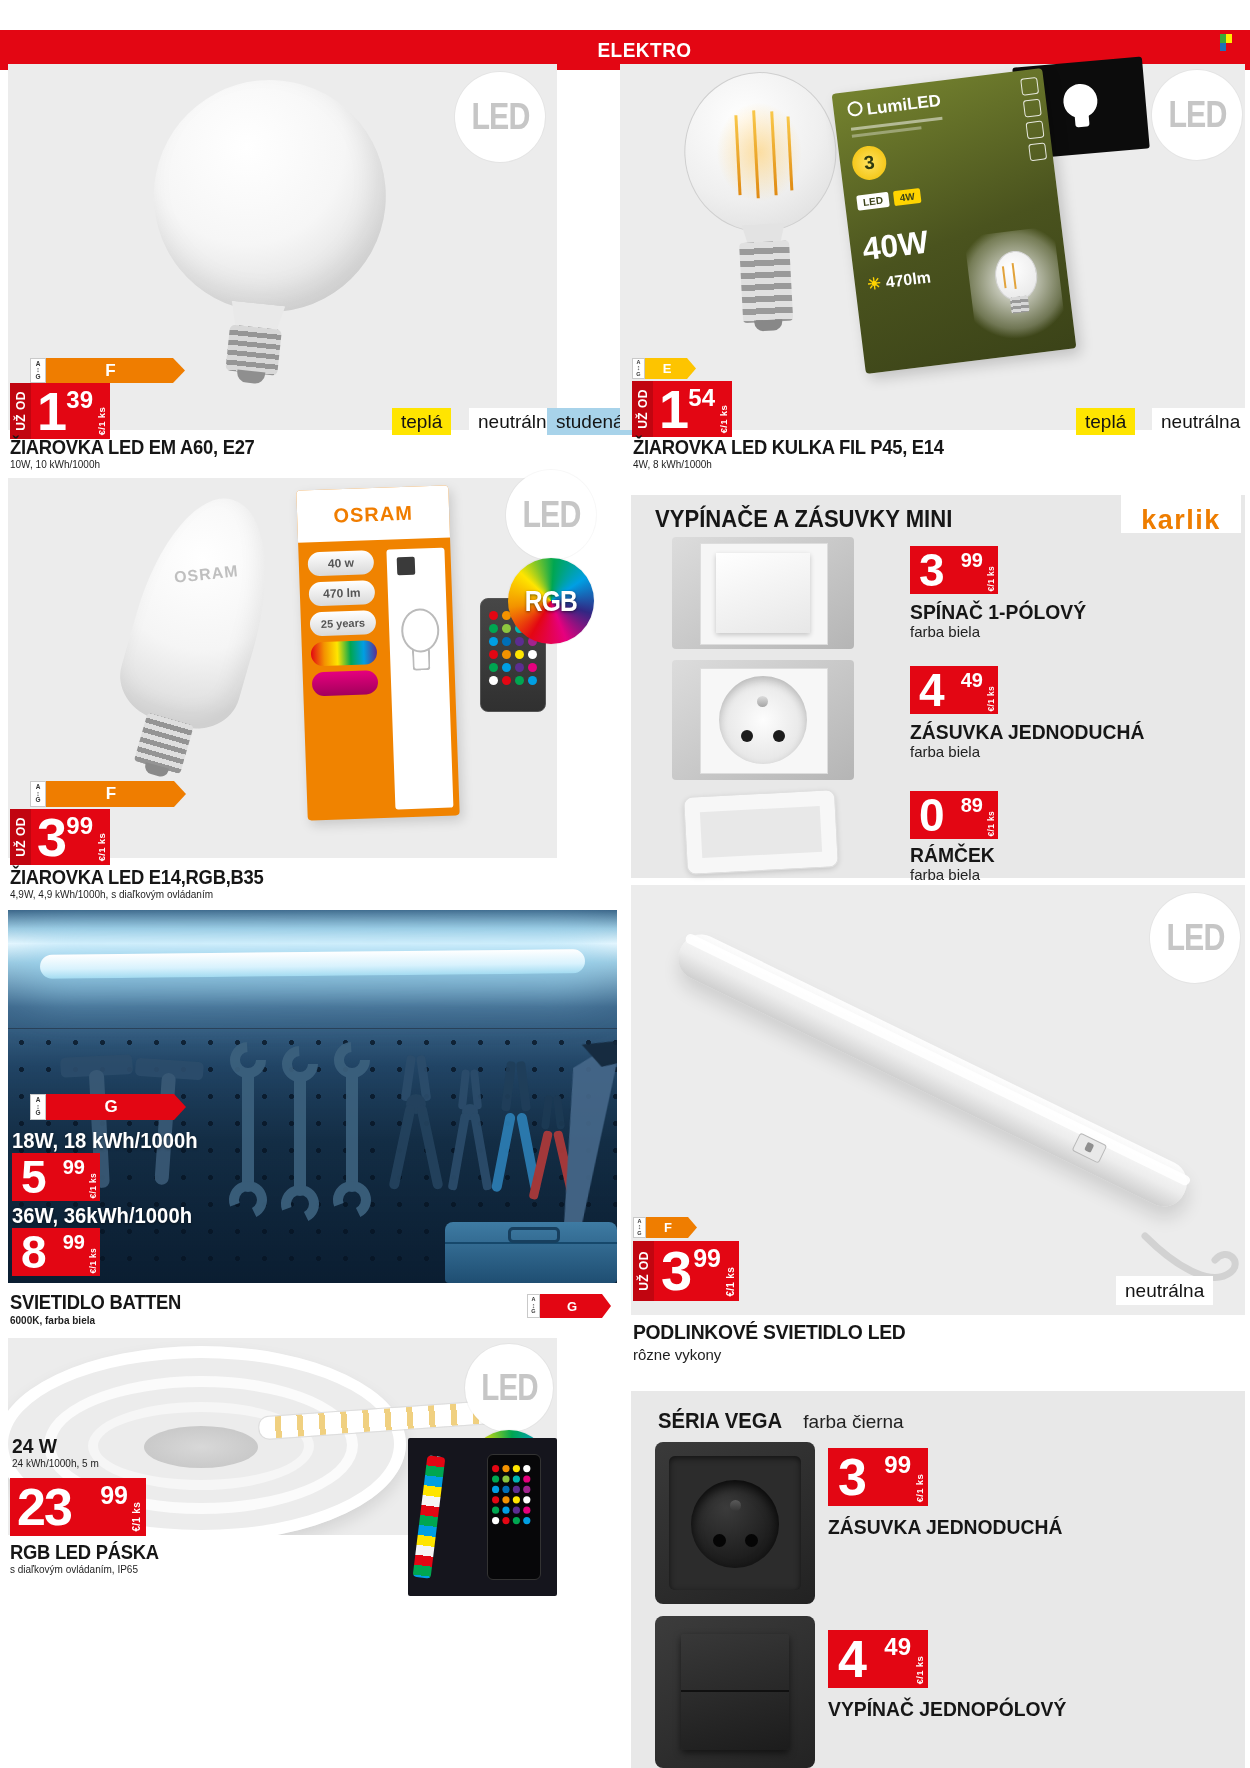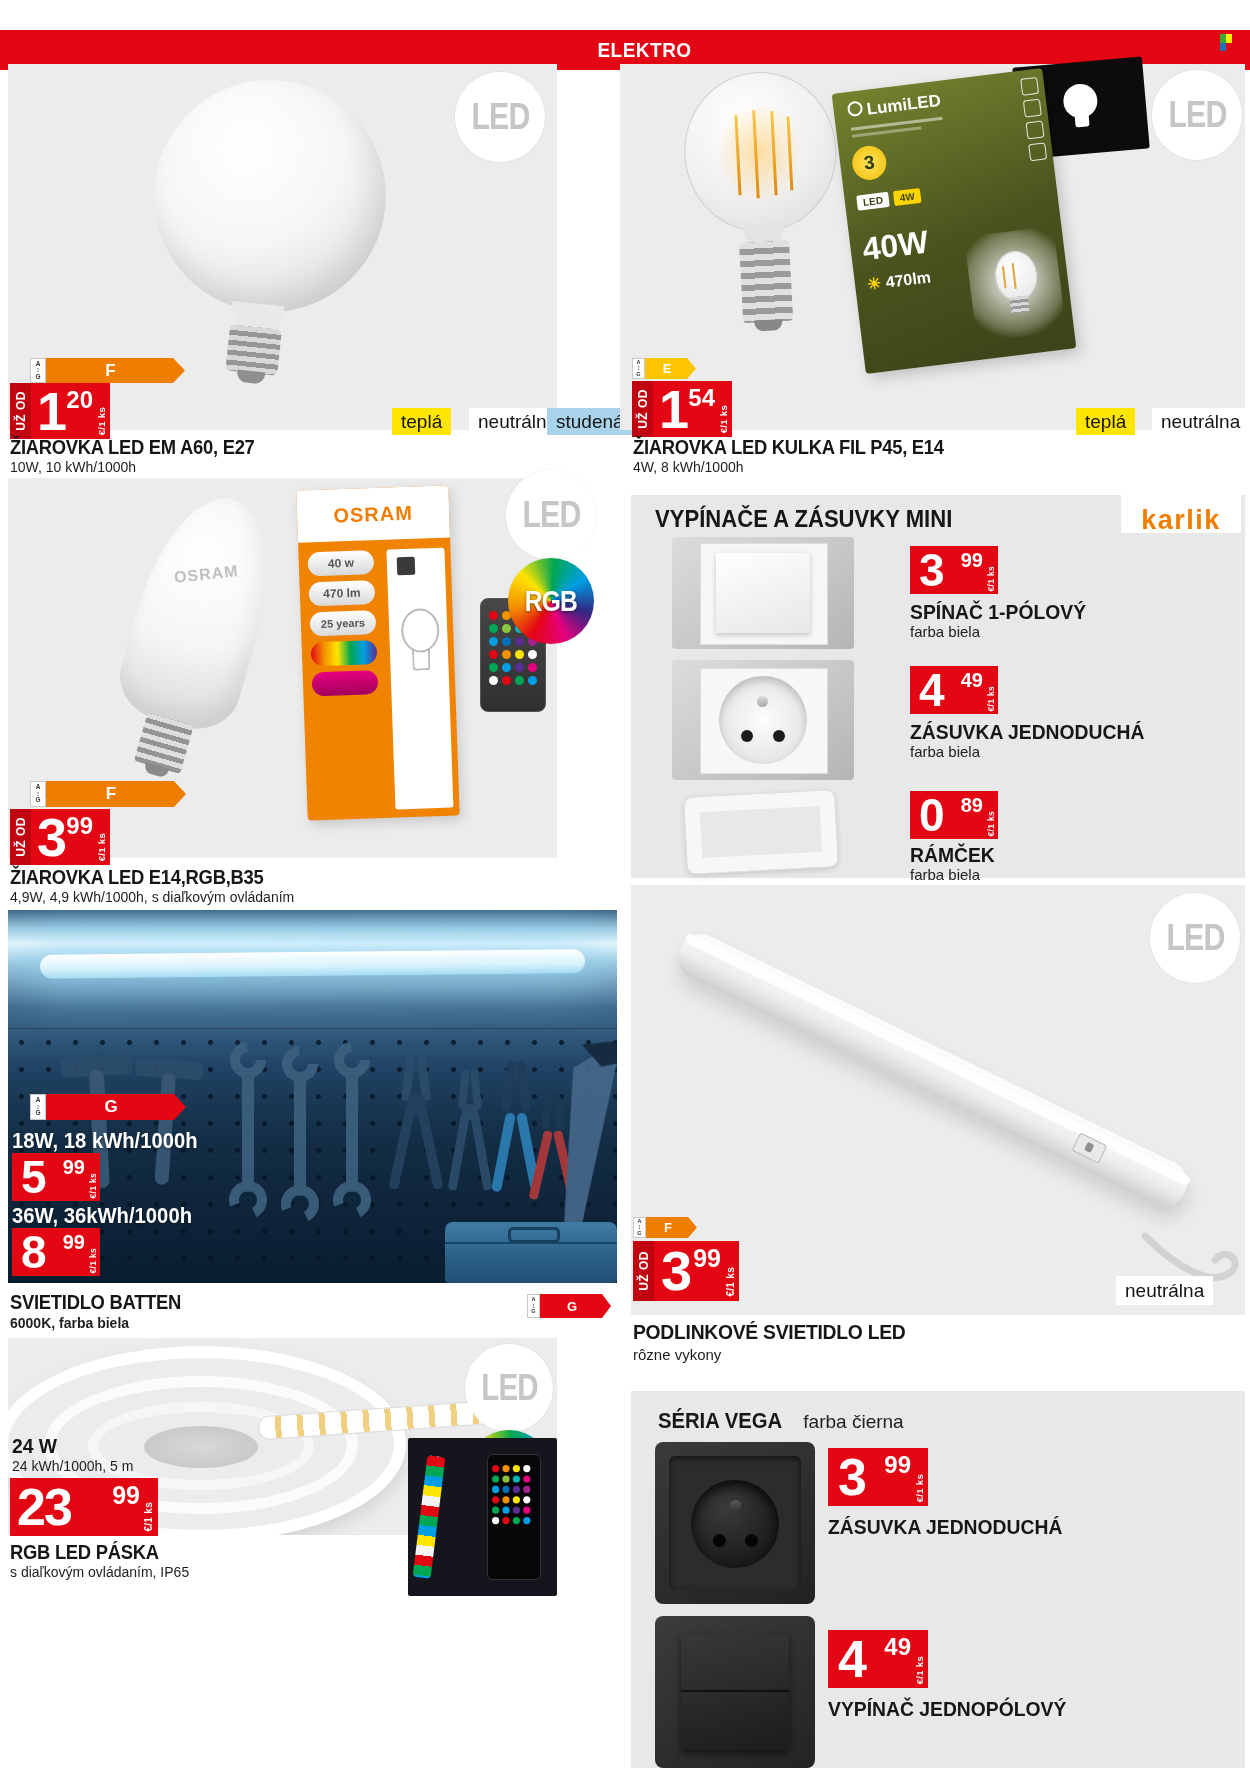--- a/index.html
+++ b/index.html
@@ -3,21 +3,21 @@
 <meta charset="utf-8">
 <style>
   html,body{margin:0;padding:0;background:#fff;}
   body{font-family:"Liberation Sans",sans-serif;color:#141414;}
   #page{position:relative;width:1250px;height:1768px;background:#fff;overflow:hidden;outline:1px solid #e6e6e6;margin:0 auto;}
   .abs{position:absolute;}
   .photo{position:absolute;background:#ececec;}
   .panel{position:absolute;background:#e8e8e8;}
   .cond{transform:scaleX(.92);transform-origin:0 50%;white-space:nowrap;}
   .ptitle{position:absolute;font-weight:800;font-size:20px;letter-spacing:-.3px;color:#161616;white-space:nowrap;}
-  .psub{position:absolute;font-size:14px;color:#1e1e1e;white-space:nowrap;}
+  .psub{position:absolute;font-size:10px;color:#1e1e1e;white-space:nowrap;}
   .tag{position:absolute;height:27px;display:flex;align-items:center;padding:0 9px;font-size:19px;color:#141414;white-space:nowrap;}
   .circle{position:absolute;border-radius:50%;background:#fff;display:flex;align-items:center;justify-content:center;font-weight:800;color:#c6c6c6;box-shadow:0 0 0 1px rgba(0,0,0,.03);}
   .circle span{transform:scaleX(.82);letter-spacing:-1px;display:inline-block;}
   .circle.rgbc{background:conic-gradient(from 210deg,#e30613,#f39200,#ffe500,#00a651,#009fe3,#312783,#e6007e,#e30613);color:#fff;}
   .circle.rgbc span{text-shadow:0 1px 3px rgba(0,0,0,.5);}
   .energy{position:absolute;display:flex;}
   .escale{width:16px;background:#fff;border:1px solid #c9c9c9;box-sizing:border-box;display:flex;flex-direction:column;align-items:center;justify-content:center;line-height:1;font-size:6.5px;font-weight:700;color:#333;}
   .escale .ar{font-size:7px;line-height:.9;}
   .earrow{flex:1;display:flex;align-items:center;justify-content:center;color:#fff;font-weight:800;font-size:17px;clip-path:polygon(0 0,calc(100% - 12px) 0,100% 50%,calc(100% - 12px) 100%,0 100%);padding-right:10px;}
   .ef{background:#ef7d00}.ee{background:#fdc400}.eg{background:#e30613}
@@ -34,21 +34,21 @@
   .price.lg .cents{top:3px;right:17px;font-size:24px;}
   .price.lg .unit{right:3px;bottom:4px;font-size:9.5px;}
   .price.lg2{width:106px;height:60px}
   .price.lg2 .int{left:28px;top:50%;transform:translateY(-50%);font-size:56px;}
   .price.lg2 .cents{top:3px;right:18px;font-size:25px;}
   .price.lg2 .unit{right:3px;bottom:4px;font-size:10px;}
   .price.md{width:88px;height:48px}
   .price.md .int{left:9px;top:50%;transform:translateY(-50%);font-size:46px;}
   .price.md .cents{top:3px;right:15px;font-size:20px;}
   .price.md .unit{right:2px;bottom:3px;font-size:8.5px;}
-  .price.xl{width:148px;height:58px}
+  .price.xl{width:136px;height:58px}
   .price.xl .int{left:7px;top:50%;transform:translateY(-50%);font-size:52px;letter-spacing:-2px;}
   .price.xl .cents{top:3px;right:18px;font-size:25px;}
   .price.xl .unit{right:4px;bottom:4px;font-size:10px;}
   .price.vg{width:100px;height:58px}
   .price.vg .int{left:10px;top:50%;transform:translateY(-50%);font-size:52px;}
   .price.vg .cents{top:3px;right:17px;font-size:24px;}
   .price.vg .unit{right:3px;bottom:4px;font-size:9.5px;}
   .dots{width:9px;height:9px;border-radius:50%;position:absolute;background:#e30613;
     box-shadow:13px 0 0 #f39200,26px 0 0 #ffe500,39px 0 0 #ffffff,
     0 13px 0 #00a651,13px 13px 0 #8cc63f,26px 13px 0 #00b7b2,39px 13px 0 #e6007e,
@@ -96,21 +96,21 @@
       </div>
     <div class="earrow ef">
         <span>F</span>
       </div>
   </div>
   <div class="price lg" style="left:10px;top:383px;">
     <div class="uzod">
         <span>UŽ OD</span>
       </div>
     <span class="int">1</span>
-    <span class="cents">20</span>
+    <span class="cents">39</span>
     <span class="unit">€/1 ks</span>
   </div>
   <div class="tag" style="left:392px;top:408px;background:#ffe500;">
       <span>teplá</span>
     </div>
   <div class="tag" style="left:469px;top:408px;background:#fff;">
       <span>neutrálna</span>
     </div>
   <div class="tag" style="left:547px;top:408px;background:#a8d3ea;">
       <span>studená</span>

